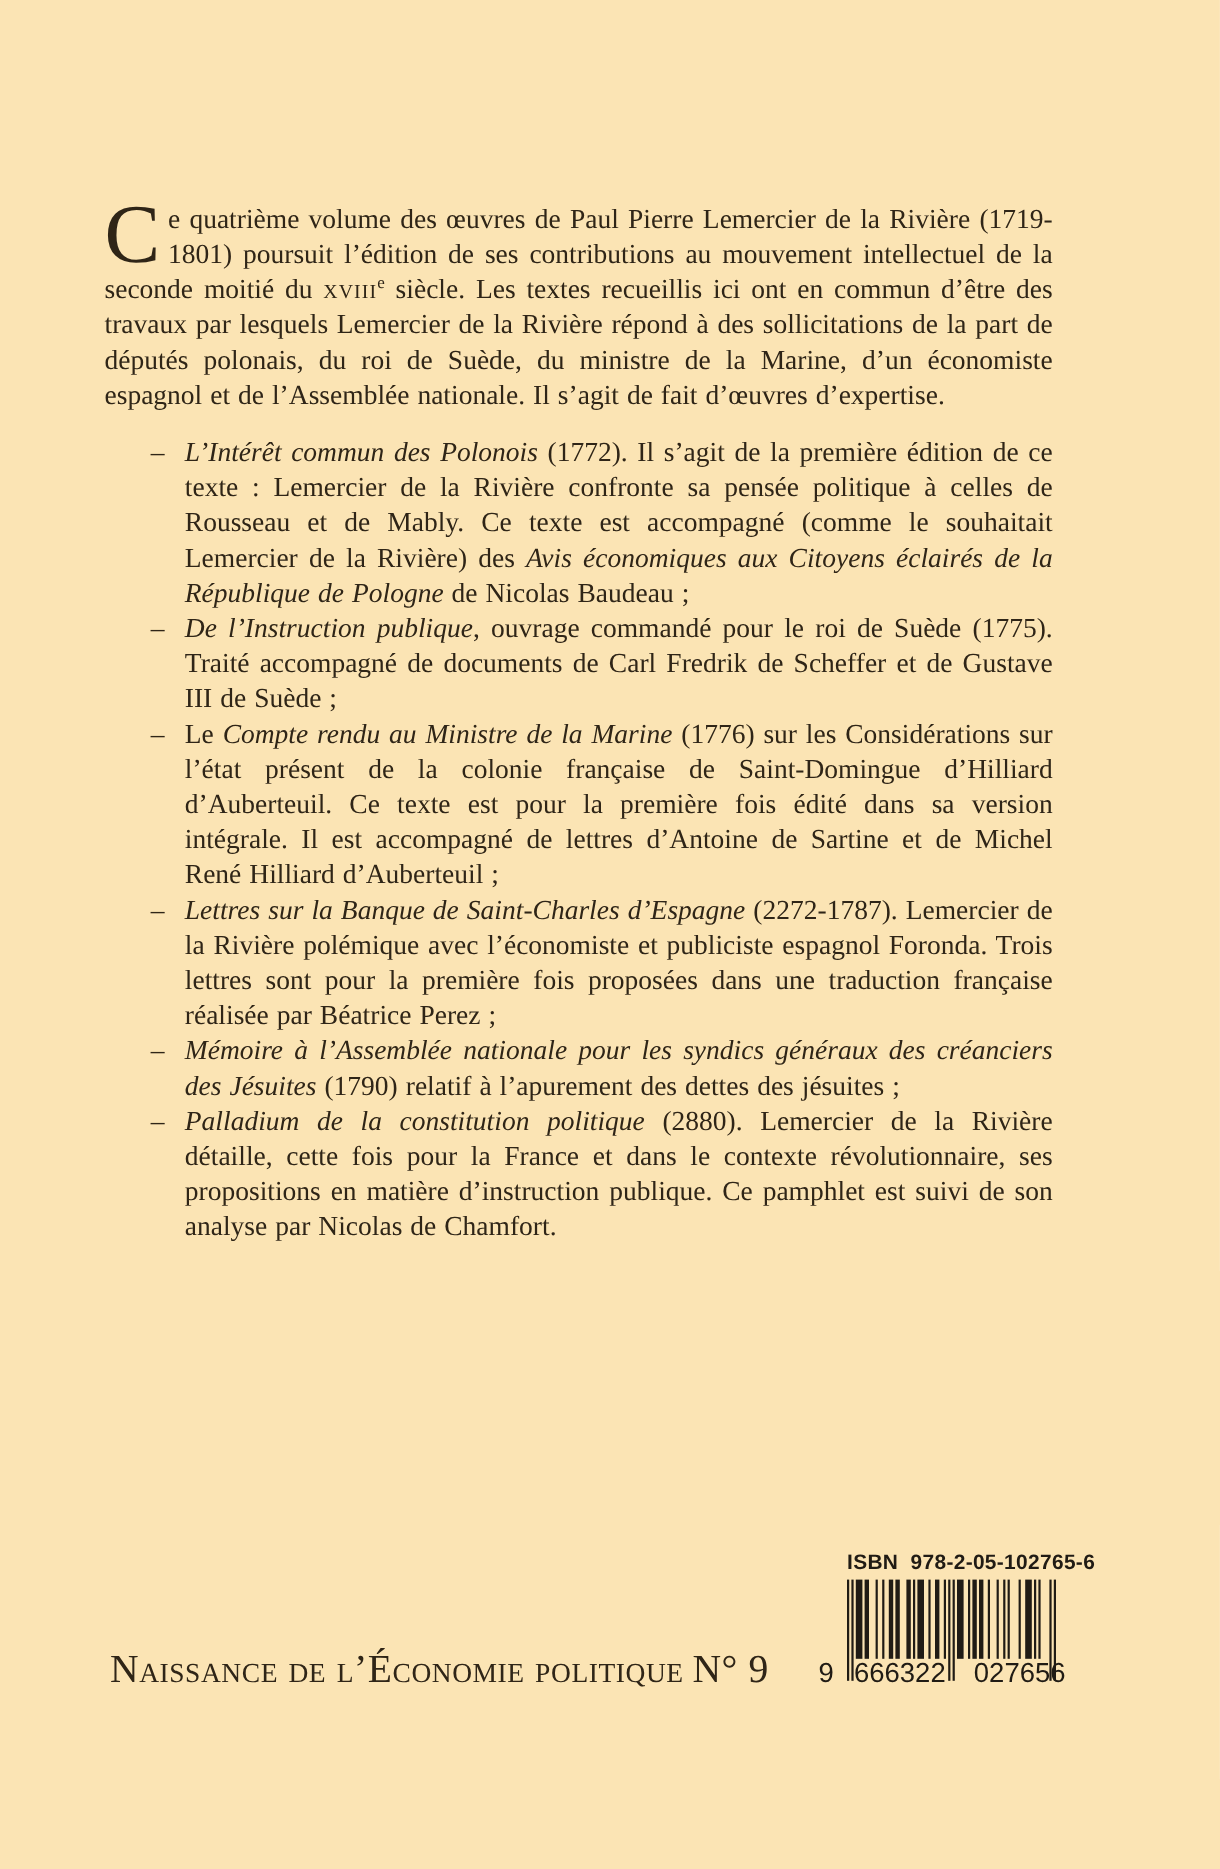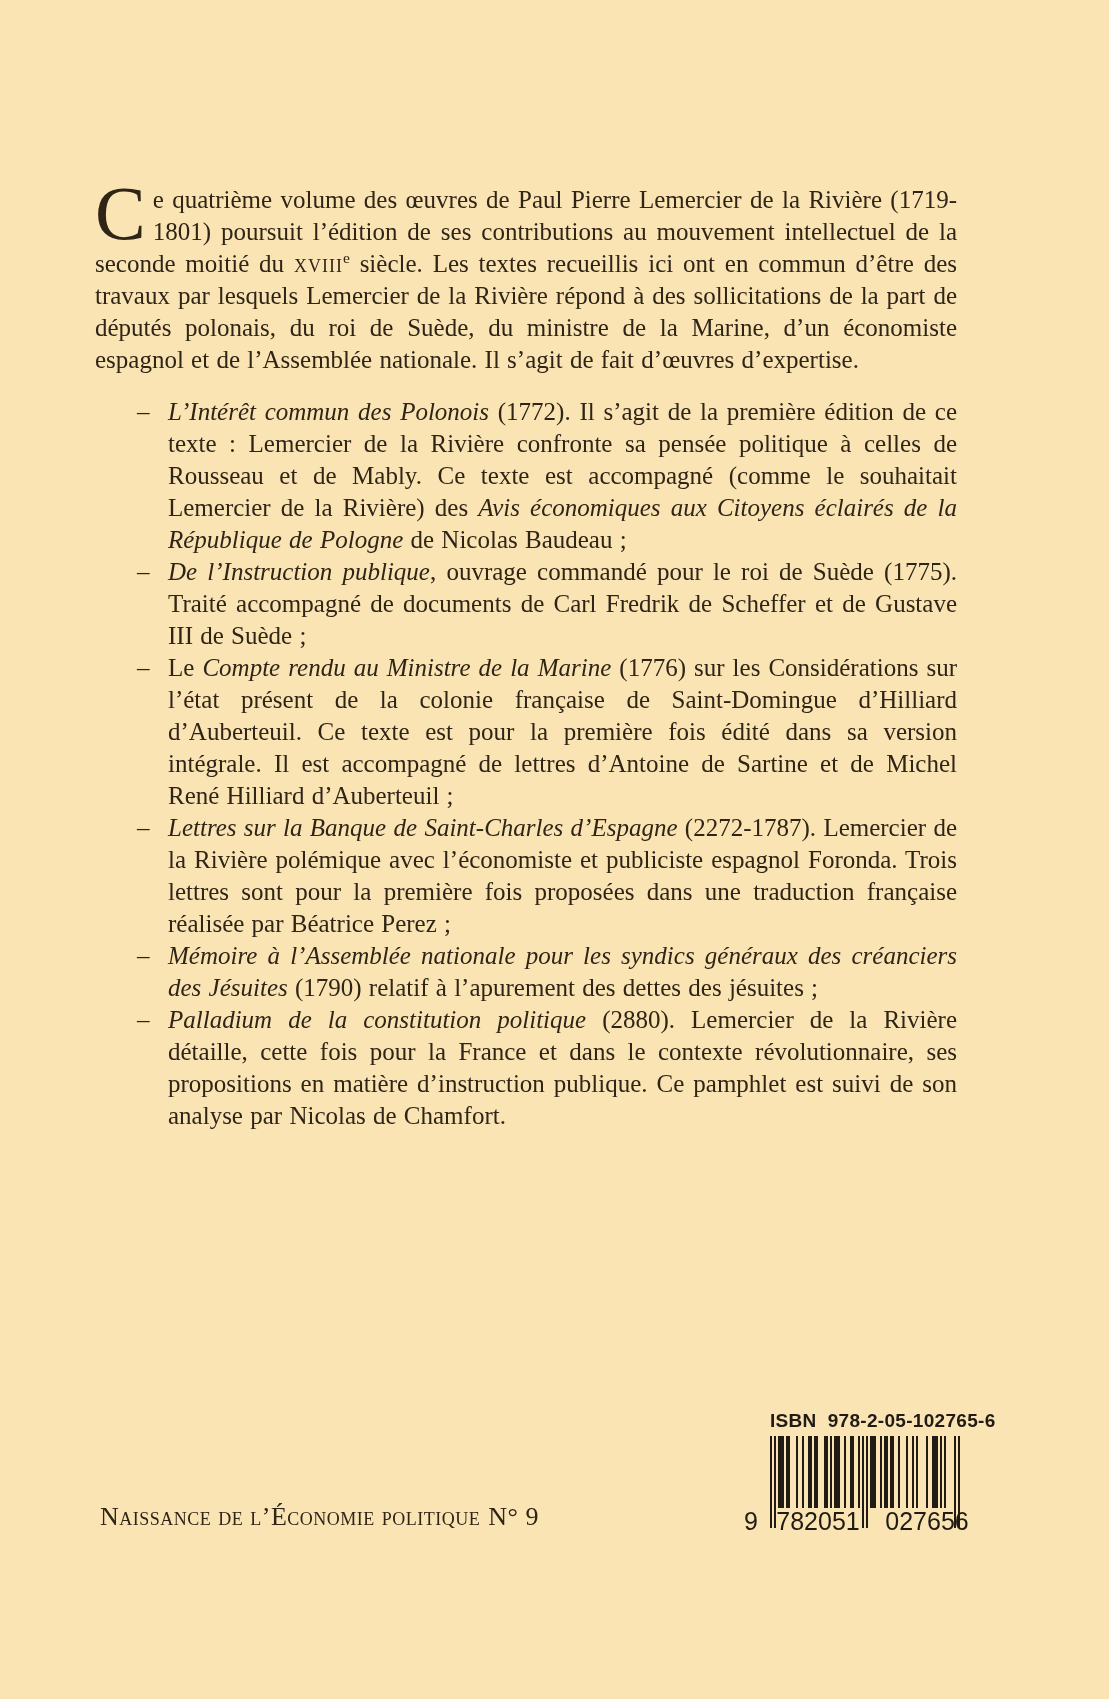--- a/index.html
+++ b/index.html
@@ -35,21 +35,21 @@
   .work-item { position: relative; padding-left: 73px; }
   .dash { position: absolute; left: 42px; top: 0; }
   .italic { font-style: italic; }
   .smallcaps { font-variant: small-caps; letter-spacing: 1px; }
   .sup { vertical-align: super; font-size: 0.62em; line-height: 0; }
 
   .imprint {
     position: absolute;
     left: 100px;
     top: 1501px;
-    font-size: 26px;
+    font-size: 36px;
     line-height: 32px;
     font-variant: small-caps;
     letter-spacing: 0.5px;
     white-space: nowrap;
   }
   .imprint-number { margin-left: 8px; }
 
   .barcode-block {
     position: absolute;
     left: 745px;
@@ -131,21 +131,21 @@
           <div class="bar" style="left: 146px; width: 2px; height: 72px; background: rgb(32, 27, 20);"></div>
           <div class="bar" style="left: 156px; width: 2px; height: 72px; background: rgb(32, 27, 20);"></div>
           <div class="bar" style="left: 162px; width: 6px; height: 72px; background: rgb(32, 27, 20);"></div>
           <div class="bar" style="left: 170px; width: 2px; height: 72px; background: rgb(32, 27, 20);"></div>
           <div class="bar" style="left: 174px; width: 2px; height: 72px; background: rgb(32, 27, 20);"></div>
           <div class="bar" style="left: 184px; width: 2px; height: 92px; background: rgb(32, 27, 20);"></div>
           <div class="bar" style="left: 188px; width: 2px; height: 92px; background: rgb(32, 27, 20);"></div>
         </div>
       <div class="bc-digits">
         <span class="bc-first">9</span>
-        <span class="bc-left">782051</span>
+        <span class="bc-left">666322</span>
         <span class="bc-right">027656</span>
       </div>
     </div>
   </div>
 
   <div class="imprint">
     <span>Naissance de l’Économie politique</span><span class="imprint-number">N° 9</span>
   </div>
 
 </div>

